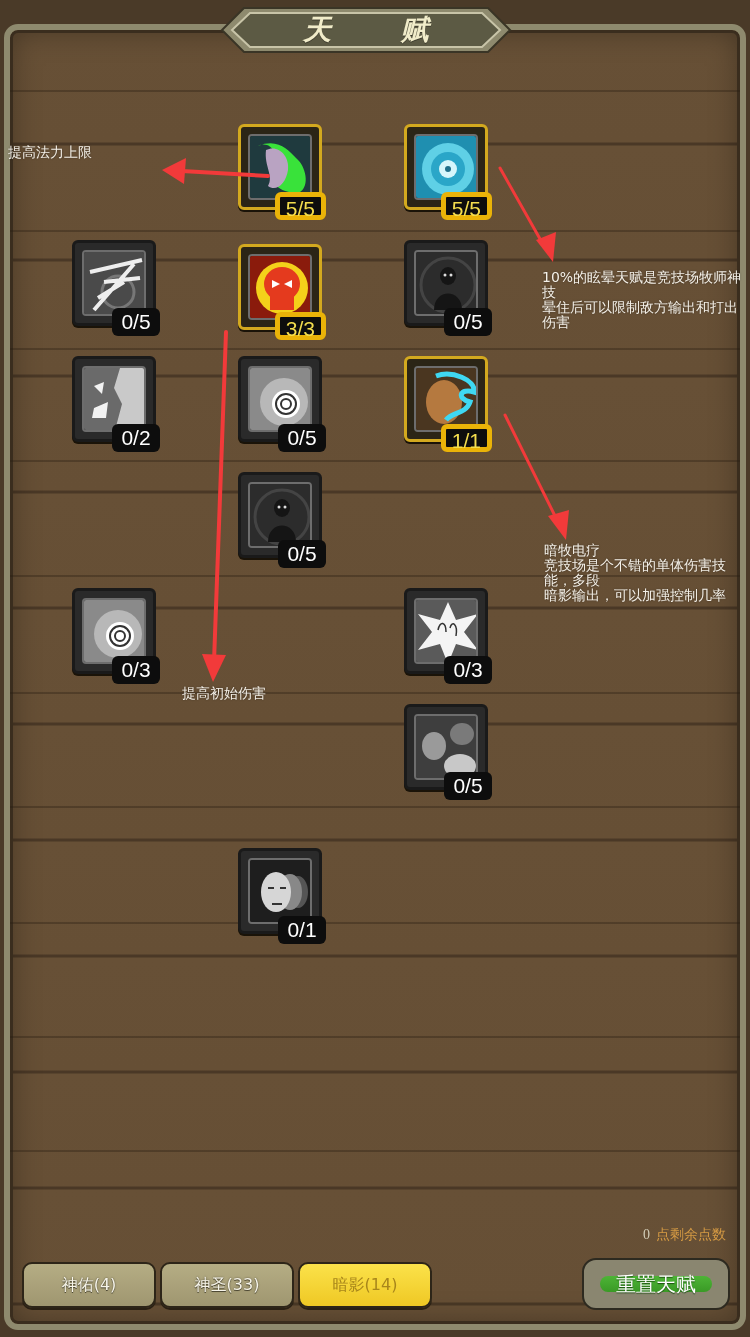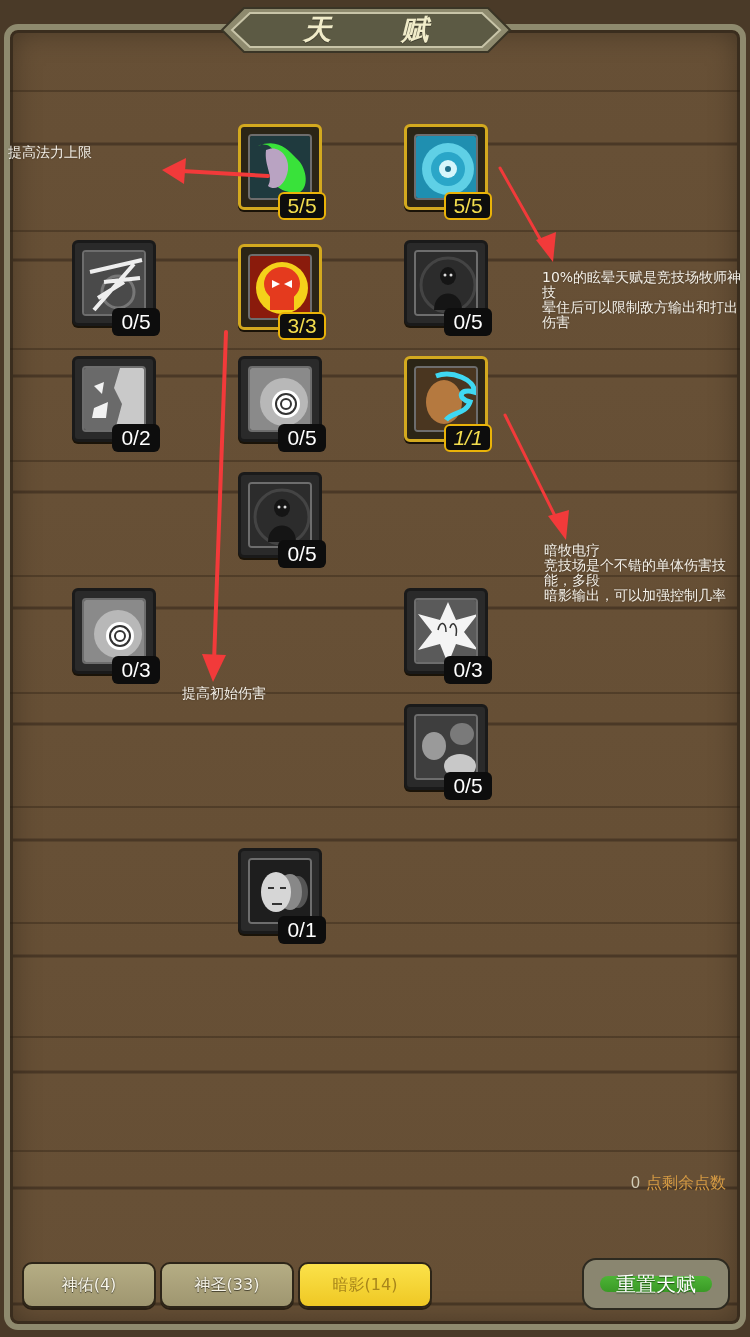--- a/index.html
+++ b/index.html
@@ -54,34 +54,34 @@
     position: absolute; left: 7px; top: 7px; width: 64px; height: 66px;
     border: 2px solid #6d6d6d; border-radius: 4px; overflow: hidden;
   }
   .talent .badge {
     position: absolute; right: -2px; bottom: -4px;
     min-width: 48px; height: 28px; padding: 0 6px;
     background: #0d0d0d; border-radius: 6px;
     color: #ffffff; font-size: 21px; line-height: 28px; text-align: center;
     font-family: "Liberation Sans", sans-serif;
   }
-  .talent.active .badge { color: #f3dd4e; border: 2px solid #eab308; line-height: 24px; }
+  .talent.active .badge { color: #f3dd4e; border: 5px solid #eab308; line-height: 24px; }
 
   
   .note {
     position: absolute; color: #f4f0e8; font-size: 14px; line-height: 15px;
     white-space: pre-line; font-family: "DejaVu Sans", sans-serif;
     text-shadow: 0 0 2px rgba(0,0,0,0.4);
   }
   .arrows { position: absolute; left: 0; top: 0; width: 750px; height: 1337px; pointer-events: none; z-index: 4; }
 
   
   .points {
-    position: absolute; right: 24px; top: 1173px;
-    font-size: 16px; color: #d59a43; font-family: Liberation Sans, sans-serif;
+    position: absolute; right: 24px; top: 1226px;
+    font-size: 14px; color: #d59a43; font-family: Liberation Serif, serif;
   }
   .points .num { color: #d2cdb8; margin-right: 6px; }
 
   .tab {
     position: absolute; top: 1262px; height: 46px; width: 134px;
     border-radius: 10px; border: 2px solid #2d2518;
     background: linear-gradient(#b5ad84, #9f9670);
     color: #f7f5ea; font-size: 16px; display: flex; align-items: center; justify-content: center;
     text-shadow: 0 0 2px #4f4a35, 0 1px 0 #4f4a35;
     box-shadow: 0 2px 0 #2a2014;
@@ -200,21 +200,21 @@
         <div class="icon"><svg width="64" height="66" viewBox="0 0 64 66">
             <rect width="64" height="66" fill="#8a8a8a"></rect>
             <circle cx="34" cy="34" r="24" fill="#b8b8b8"></circle>
             <circle cx="36" cy="36" r="14" fill="#fff"></circle>
             <circle cx="36" cy="36" r="10" fill="none" stroke="#333" stroke-width="2"></circle>
             <circle cx="36" cy="36" r="5" fill="none" stroke="#333" stroke-width="2"></circle>
           </svg></div>
       </div>
       <div class="badge">0/5</div>
     </div>
-    <div class="talent active" style="left: 404px; top: 356px; font-style: italic;">
+    <div class="talent active" style="left: 404px; top: 356px;">
       <div class="frame">
         <div class="icon"><svg width="64" height="66" viewBox="0 0 64 66">
             <rect width="64" height="66" fill="#4a3620"></rect>
             <ellipse cx="28" cy="34" rx="18" ry="22" fill="#b5793f"></ellipse>
             <path d="M20 8 C36 2 60 12 58 24 C44 20 40 30 54 34 C50 46 36 44 30 52" stroke="#3fd8f2" stroke-width="5" fill="none"></path>
           </svg></div>
       </div>
       <div class="badge">1/1</div>
     </div>
     <div class="talent" style="left: 238px; top: 472px;">

